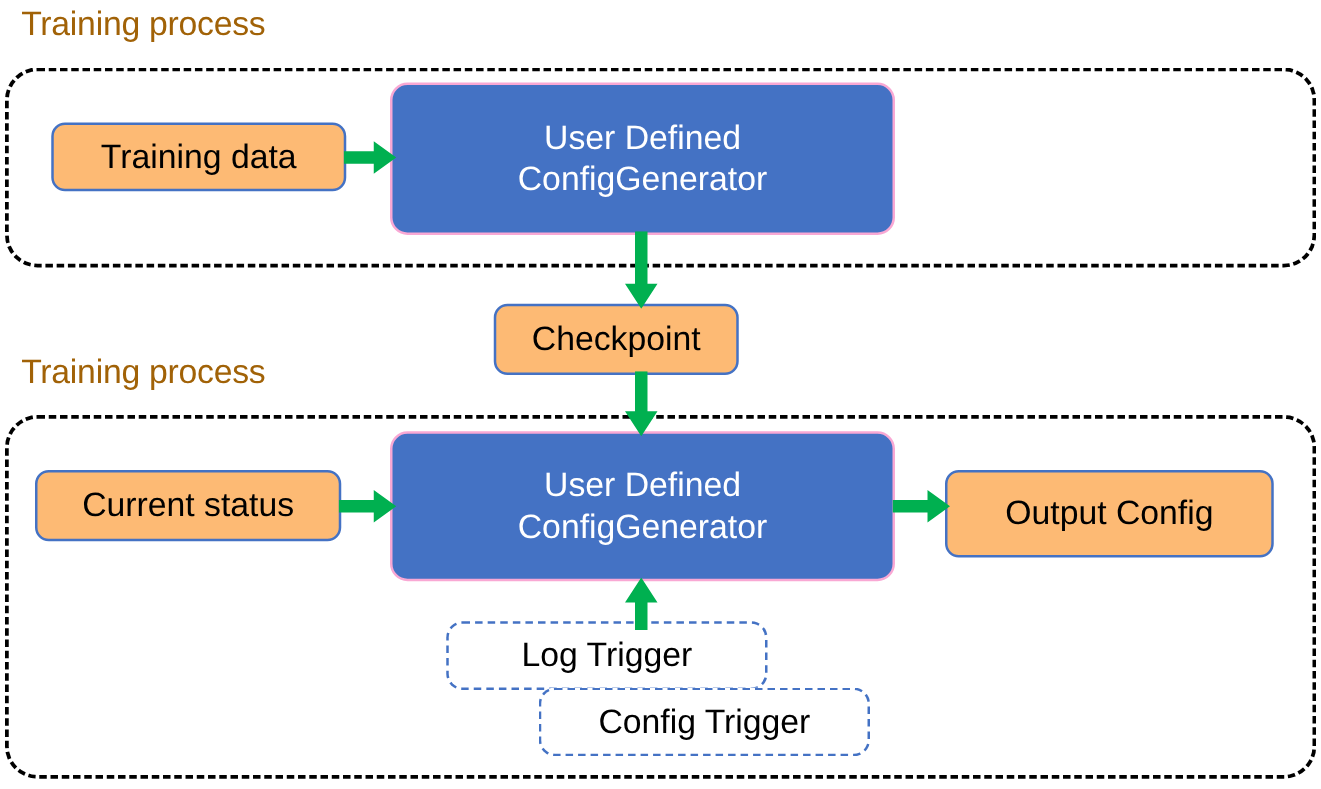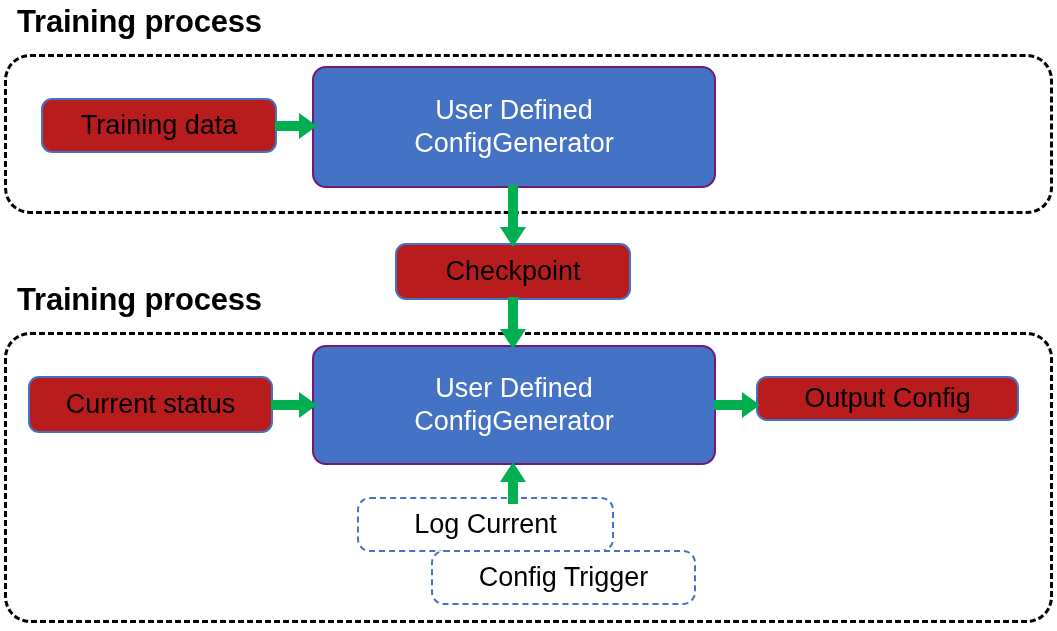--- a/index.html
+++ b/index.html
@@ -12,26 +12,25 @@
     width: 1057px;
     height: 631px;
     background: #ffffff;
     font-family: "Liberation Sans", sans-serif;
     overflow: hidden;
   }
 
   
   .section-label {
     position: absolute;
-    font-size: 31px;
+    font-size: 27px;
     line-height: 1;
-    color: #000000;
+    color: #a16207;
     white-space: nowrap;
     letter-spacing: -0.2px;
-    font-weight: bold;
   }
   #label-training  { left: 17px;  top: 6px; }
   #label-inference { left: 17px;  top: 284px; }
 
   
   .group-box {
     position: absolute;
     border: 3px dashed #000000;
     border-radius: 26px;
     box-sizing: border-box;
@@ -40,33 +39,33 @@
   #group-training  { left: 4px;  top: 54px;  width: 1049px; height: 160px; }
   #group-inference { left: 4px;  top: 332px; width: 1049px; height: 291px; }
 
   
   .node {
     position: absolute;
     box-sizing: border-box;
     display: flex;
     align-items: center;
     justify-content: center;
-    background: #b91c1c;
+    background: #fdba74;
     border: 2px solid #4472C4;
     border-radius: 11px;
     color: #000000;
     font-size: 27px;
     line-height: 1.1;
     white-space: nowrap;
     text-align: center;
   }
   #node-training-data  { left: 41px;  top: 98px;  width: 236px; height: 55px; }
-  #node-checkpoint     { left: 395px; top: 243px; width: 236px; height: 57px; }
+  #node-checkpoint     { left: 395px; top: 243px; width: 196px; height: 57px; }
   #node-current-status { left: 28px;  top: 376px; width: 245px; height: 57px; text-align: center; }
-  #node-output-config  { left: 756px; top: 376px; width: 263px; height: 45px; }
+  #node-output-config  { left: 756px; top: 376px; width: 263px; height: 70px; }
 
   
   .node-dashed {
     position: absolute;
     box-sizing: border-box;
     display: flex;
     align-items: center;
     justify-content: center;
     background: #ffffff;
     border: 2px dashed #4472C4;
@@ -81,21 +80,21 @@
   #node-clock-trigger { left: 431px; top: 550px; width: 265px; height: 55px; z-index: 4; }
 
   
   .node-filled {
     position: absolute;
     box-sizing: border-box;
     display: flex;
     align-items: center;
     justify-content: center;
     background: #4472C4;
-    border: 2px solid #701a75;
+    border: 2px solid #f9a8d4;
     border-radius: 14px;
     color: #ffffff;
     font-size: 27px;
     line-height: 1.22;
     text-align: center;
     z-index: 5;
   }
   #node-generator-training  { left: 312px; top: 66px;  width: 404px; height: 122px; }
   #node-generator-inference { left: 312px; top: 345px; width: 404px; height: 120px; }
 
@@ -139,21 +138,21 @@
 
   <div class="node-filled" id="node-generator-inference">
     <div>
       <span>User Defined</span><br>
       <span>ConfigGenerator</span>
     </div>
   </div>
 
   <div class="node" id="node-output-config">Output Config</div>
 
-  <div class="node-dashed" id="node-log-trigger">Log Current</div>
+  <div class="node-dashed" id="node-log-trigger">Log Trigger</div>
 
   <div class="node-dashed" id="node-clock-trigger">Config Trigger</div>
 
   <div class="arrow" id="arrow-trainingdata-to-gen">
     <svg width="42" height="30" viewBox="0 0 42 30">
       <path d="M0,10 L24,10 L24,2 L42,15 L24,28 L24,20 L0,20 Z" fill="#00B050"></path>
     </svg>
   </div>
 
   <div class="arrow" id="arrow-gen-to-checkpoint">

